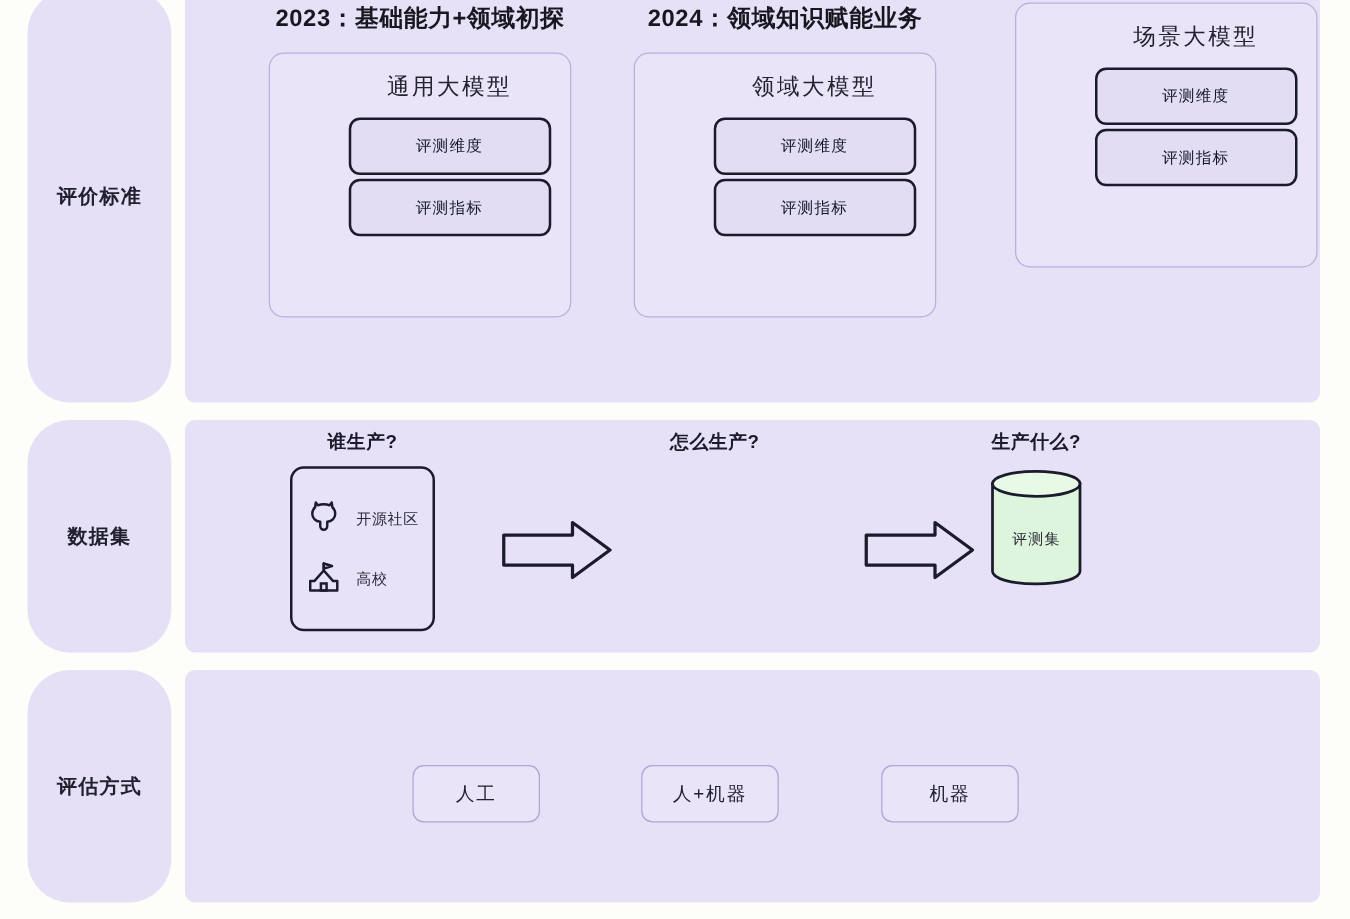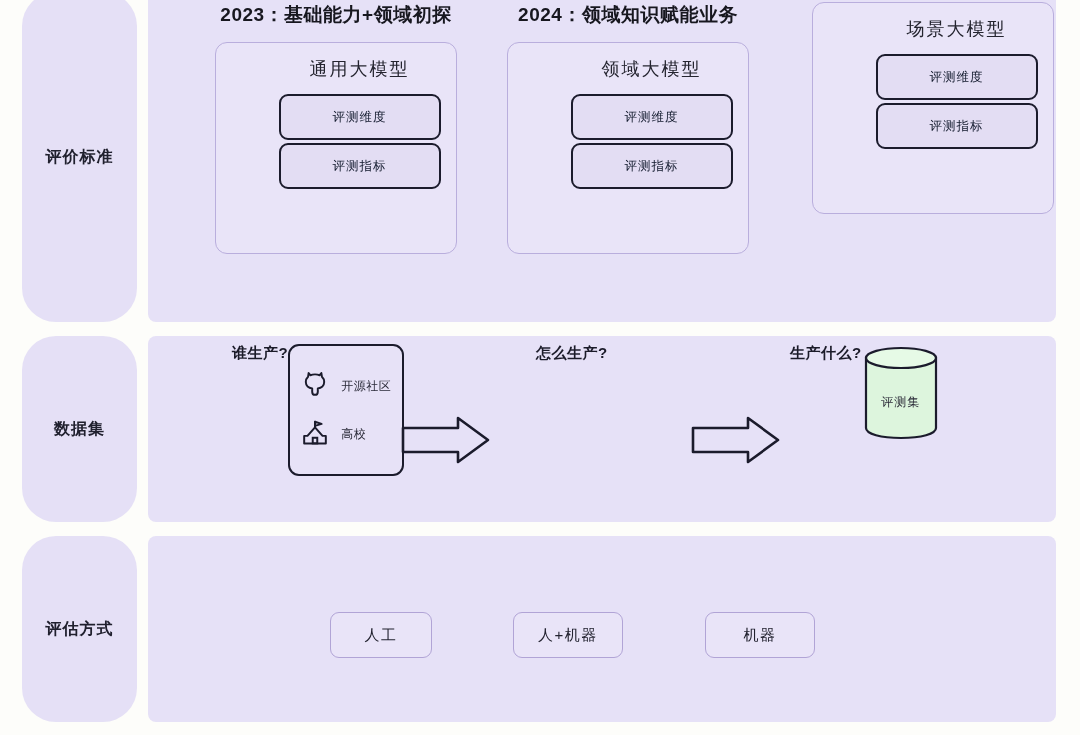--- a/index.html
+++ b/index.html
@@ -103,21 +103,22 @@
     font-size: 12.5px;
     color: #0f172a;
     letter-spacing: 1px;
     margin-bottom: 3px;
   }
 
   
   .pipe-group {
     position: absolute;
     display: flex;
-    flex-direction: row;
+    flex-direction: column;
+    align-items: center;
   }
   .pipe-q {
     font-size: 15px;
     font-weight: 700;
     color: #1b1b29;
     letter-spacing: 0.5px;
     margin-bottom: 10px;
     white-space: nowrap;
   }
   #pipe-0 { left: 232px; top: 344px; }

